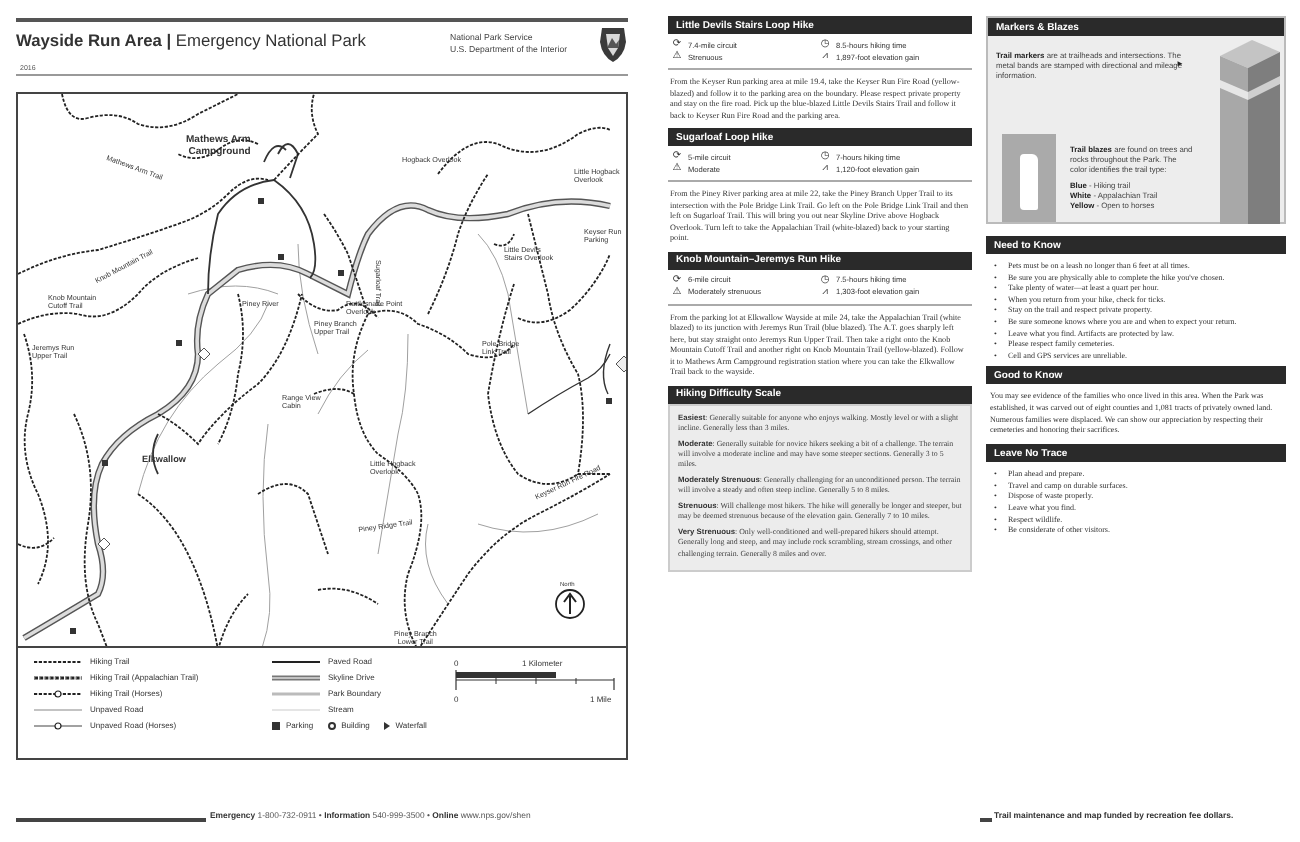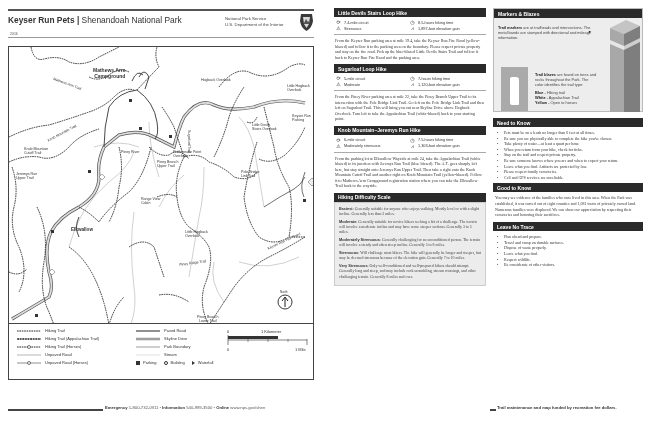--- a/index.html
+++ b/index.html
@@ -61,23 +61,23 @@
   .list { padding: 3px 0 3px 4px; font-family: "Liberation Serif", serif; font-size: 4px; line-height: 5.6px; color: #333; list-style: none; }
   .list li { position: relative; padding-left: 7px; }
   .list li::before { content: "•"; position: absolute; left: 0; top: 0; }
   .good { font-family: "Liberation Serif", serif; font-size: 4px; line-height: 5.7px; color: #333; padding: 3px 2px 4px 2px; }
 </style>
 </head>
 <body>
 
 <div class="top-rule"></div>
 <div class="title">
-  <b>Keyser Run Pets</b>
+  <b>Wayside Run Area</b>
   <span class="sep">|</span>
-  <span>Shenandoah National Park</span>
+  <span>Emergency National Park</span>
 </div>
 <div class="year">2016</div>
 <div class="agency">
   <div>National Park Service</div>
   <div>U.S. Department of the Interior</div>
 </div>
 <svg class="shield" viewBox="0 0 15 19">
   <path d="M2 1 L13 1 L14 8 Q13 15 7.5 18 Q2 15 1 8 Z" fill="#3a3a3a"></path>
   <path d="M4 4 L11 4 L10 11 L7.5 15 L5 11 Z" fill="#d8d8d8"></path>
   <path d="M5 10 L7 6 L9 9 L10.5 7 L10 11 L5 11Z" fill="#555"></path>

